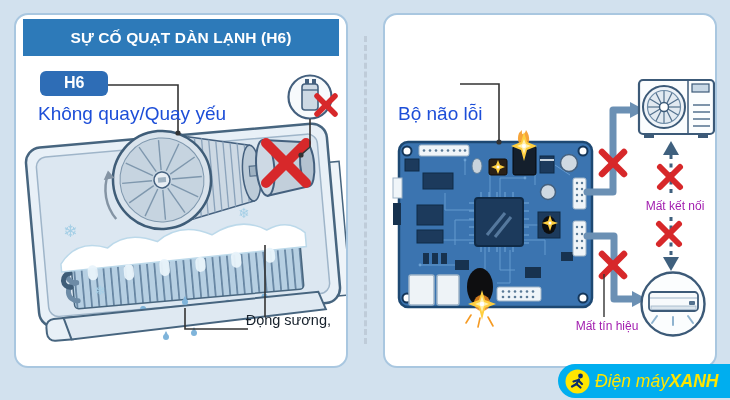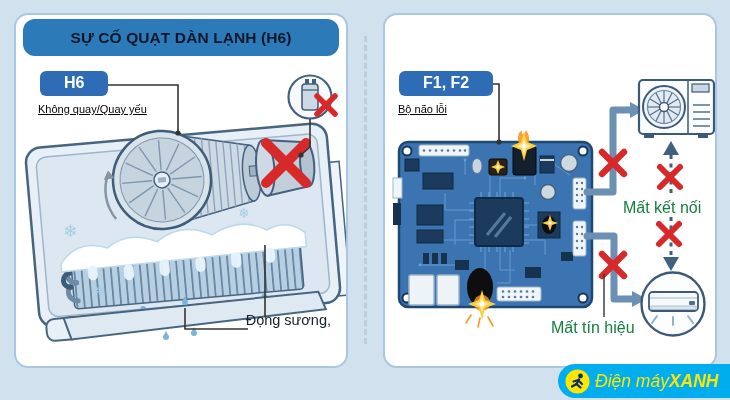--- a/index.html
+++ b/index.html
@@ -3,31 +3,31 @@
 <meta charset="utf-8">
 <style>
   html,body{margin:0;padding:0;background:#d2e1ee;}
   .page{position:relative;width:730px;height:400px;background:#d2e1ee;overflow:hidden;
         font-family:"Liberation Sans","DejaVu Sans",sans-serif;-webkit-font-smoothing:antialiased;}
   .divider{position:absolute;left:364px;top:36px;height:308px;width:0;border-left:3px dashed #bfccd9;}
   .panel{position:absolute;top:13px;width:334px;height:355px;background:#fff;
          border:2px solid #a9c7e0;border-radius:14px;box-sizing:border-box;}
   .panel.left{left:14px}
   .panel.right{left:383px}
-  .panel-header{margin:4px 7px 0;height:37px;background:#2d7ab9;border-radius:12px;color:#0f172a;
+  .panel-header{margin:4px 7px 0;height:37px;background:#2d7ab9;border-radius:0;color:#ffffff;
          font-weight:bold;font-size:15.5px;display:flex;align-items:center;justify-content:center;
          white-space:nowrap;letter-spacing:.1px;}
   .art{position:absolute;left:0;top:0;width:330px;height:351px;}
   .badge{position:absolute;background:#2e6db6;color:#fff;font-weight:bold;font-size:16px;
          line-height:20px;padding:2px 24px 3px;border-radius:6px;z-index:3;}
-  .symptom{position:absolute;font-size:11px;color:#000000;z-index:3;white-space:nowrap;text-decoration:underline;}
+  .symptom{position:absolute;font-size:19px;color:#1d4ed8;z-index:3;white-space:nowrap;}
   .callout{position:absolute;right:15px;top:297px;text-align:right;font-size:14.5px;
          line-height:17px;color:#16202b;z-index:3;}
   .callout span{display:block;text-align:center;}
-  .link-label{position:absolute;font-size:16px;color:#15803d;text-align:left;z-index:3;white-space:nowrap;}
+  .link-label{position:absolute;font-size:12px;color:#a21caf;text-align:center;z-index:3;white-space:nowrap;}
   .label-disconnect{left:238px;top:184px;width:104px;}
   .label-signal{left:166px;top:304px;width:112px;}
   .brand{position:absolute;left:558px;top:364px;width:172px;height:34px;background:#00aeef;
          border-radius:17px 0 0 17px;display:flex;align-items:center;padding-left:7px;
          box-sizing:border-box;z-index:5;}
   .brand-text{font-style:italic;color:#ffe600;font-size:17.5px;margin-left:5px;white-space:nowrap;}
   .brand-text .bold{font-weight:800;}
 </style>
 </head>
 <body>
@@ -425,21 +425,20 @@
         </g>
       </g>
 
       <g stroke="#333" fill="none">
         <polyline points="75,69 114,69 114,125" stroke-width="1.6"></polyline>
         <line x1="219" y1="259" x2="219" y2="302" stroke-width="1.4"></line>
       </g>
       <circle cx="114" cy="127" r="2.6" fill="#333"></circle>
     </svg>
 
-    <div class="badge" style="left:14px;top:56px;">F1, F2</div>
     <div class="symptom" style="left:13px;top:88px;">Bộ não lỗi</div>
     <div class="link-label label-disconnect">Mất kết nối</div>
     <div class="link-label label-signal">Mất tín hiệu</div>
   </section>
 
   <div class="brand">
     <svg width="25" height="25" viewBox="0 0 25 25">
       <circle cx="12.5" cy="12.5" r="12" fill="#ffe600"></circle>
       <g stroke="#0b2d6b" stroke-width="2.2" stroke-linecap="round" fill="none">
         <circle cx="15.5" cy="7" r="2.4" fill="#0b2d6b" stroke="none"></circle>

